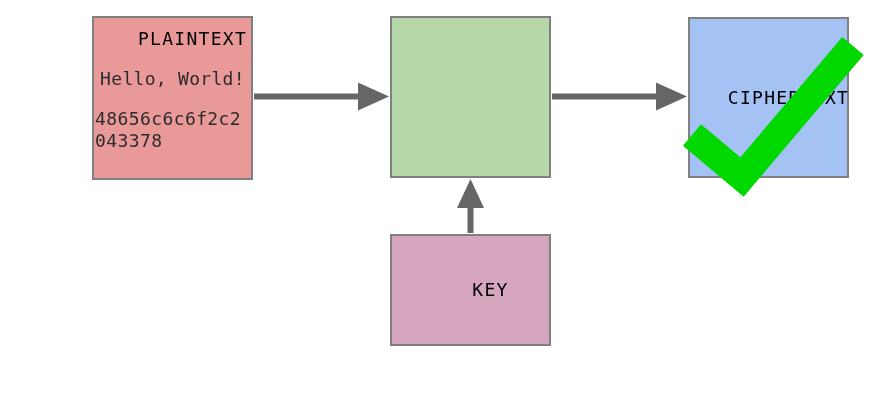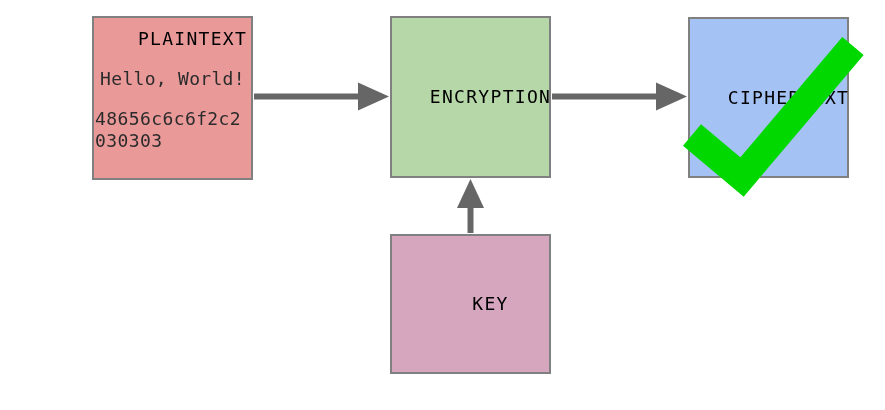--- a/index.html
+++ b/index.html
@@ -29,21 +29,21 @@
     background: var(--encryption-bg, #B6D7A8);
     display: flex; flex-direction: column;
     align-items: center; justify-content: center;
   }
   .box-ciphertext {
     left: 688px; top: 17px; width: 161px; height: 161px;
     background: var(--ciphertext-bg, #A4C2F4);
     display: flex; align-items: center; justify-content: center;
   }
   .box-key {
-    left: 390px; top: 234px; width: 161px; height: 140px;
+    left: 390px; top: 234px; width: 161px; height: 112px;
     background: var(--key-bg, #D5A6BD);
     display: flex; align-items: center; justify-content: center;
   }
   .box-title {
     font-weight: normal;
     font-size: 18px;
     letter-spacing: 1.3px;
     color: var(--text-black, #000000);
     line-height: 22px;
     white-space: nowrap;
@@ -98,26 +98,25 @@
 </head>
 <body>
 
 <div class="canvas">
 
   <div class="box box-plaintext">
     <div class="box-title pt-title">PLAINTEXT</div>
     <div class="pt-message">Hello, World!</div>
     <div class="pt-hex">
       <div>48656c6c6f2c2</div>
-      <div>030303</div>
+      <div>043378</div>
     </div>
   </div>
 
   <div class="box box-encryption">
-    <div class="box-title">ENCRYPTION</div>
   </div>
 
   <div class="box box-ciphertext">
     <div class="box-title">CIPHERTEXT</div>
   </div>
 
   <div class="box box-key">
     <div class="box-title">KEY</div>
   </div>
 

